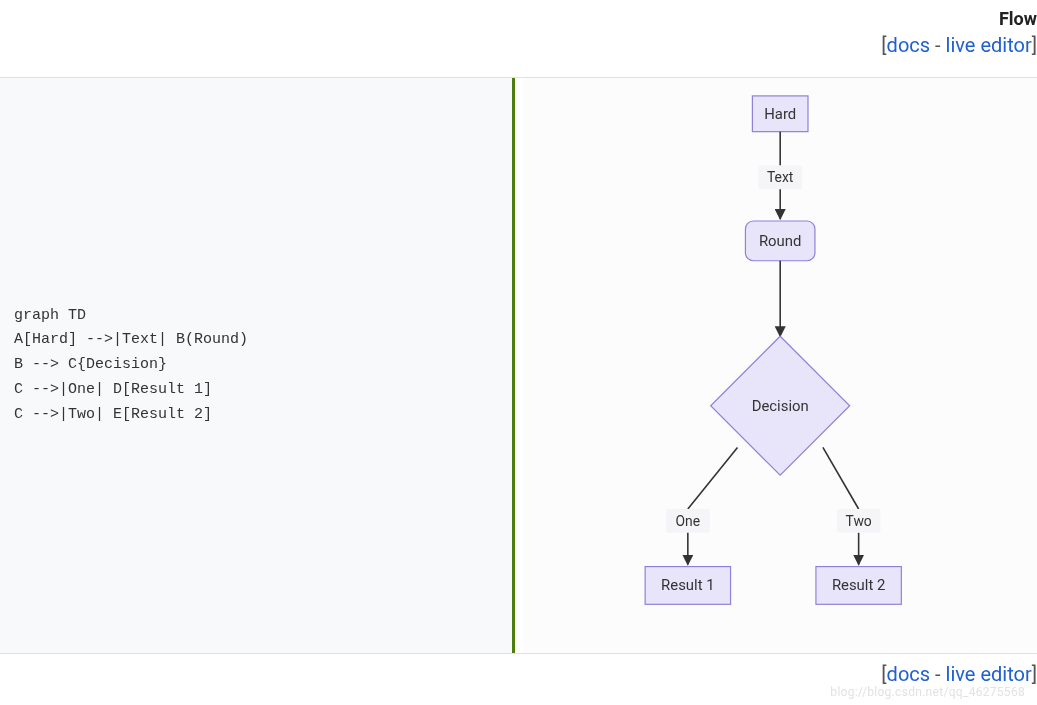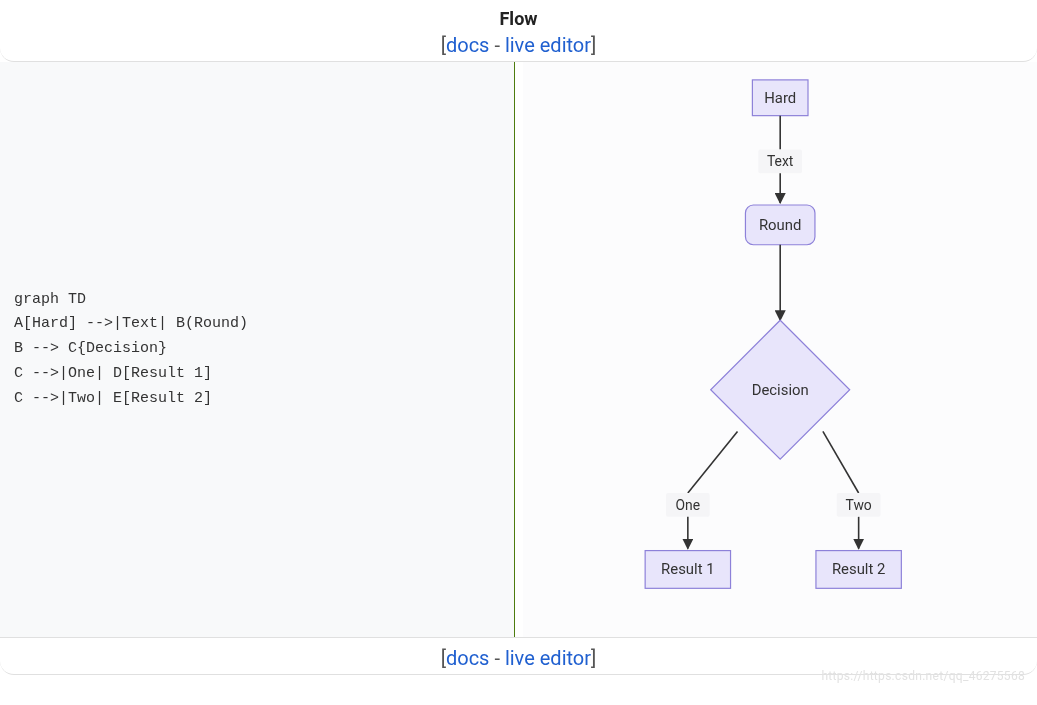--- a/index.html
+++ b/index.html
@@ -2,44 +2,43 @@
 <html><head>
 <meta charset="utf-8">
 <style>
   html, body { margin:0; padding:0; background:#fff; }
   body {
     width:1037px; height:705px; overflow:hidden;
     font-family:-apple-system,BlinkMacSystemFont,"Segoe UI",Roboto,Arial,sans-serif;
     color:#333;
   }
   .section-header {
-    text-align:center; padding:8px 0 4px;
+    text-align:right; padding:8px 0 20px;
     border-bottom:1px solid #e0e0e0;
-    border-radius:14px;
   }
   .section-header.top { border-top:none; }
   .section-header .title {
     font-weight:700; font-size:18px; color:#222; margin-bottom:4px;
   }
   .section-header .links {
     font-size:20px; color:#555;
   }
   .section-header .links a {
     color:#2060d0; text-decoration:none;
   }
   .section-header .links .bracket { color:#555; }
 
   .panels {
     display:flex; height:575px;
     border-bottom:1px solid #e0e0e0;
   }
   .panel-left {
     width:50%; box-sizing:border-box;
     background:#f8f9fa;
-    border-right:1px solid #4d7c0f;
+    border-right:3px solid #4d7c0f;
     padding:14px 14px;
     display:flex; align-items:center;
   }
   .code {
     white-space:pre;
     font-family:"SFMono-Regular",Consolas,"Liberation Mono",Menlo,monospace;
     font-size:15px; line-height:1.65; color:#333;
   }
   .panel-right {
     width:50%; background:#fcfcfd;
@@ -125,21 +124,21 @@
       <rect class="edge-label-bg" x="316" y="432" width="44" height="24" rx="2"></rect>
       <text class="edge-label" x="338" y="445">Two</text>
       <line class="edge" x1="338" y1="456" x2="338" y2="488" marker-end="url(#arrow)"></line>
 
       <rect class="node-rect" x="123" y="490" width="86" height="38"></rect>
       <text class="node-text" x="166" y="510">Result 1</text>
 
       <rect class="node-rect" x="295" y="490" width="86" height="38"></rect>
       <text class="node-text" x="338" y="510">Result 2</text>
     </svg>
-    <div class="watermark">https://https.csdn.net/qq_46275568</div>
+    <div class="watermark">blog://blog.csdn.net/qq_46275568</div>
   </div>
 </div>
 
 <div class="section-header">
   <div class="links">
     <span class="bracket">[</span><a href="#">docs</a><span> - </span><a href="#">live editor</a><span class="bracket">]</span>
   </div>
 </div>
 
 </body></html>

